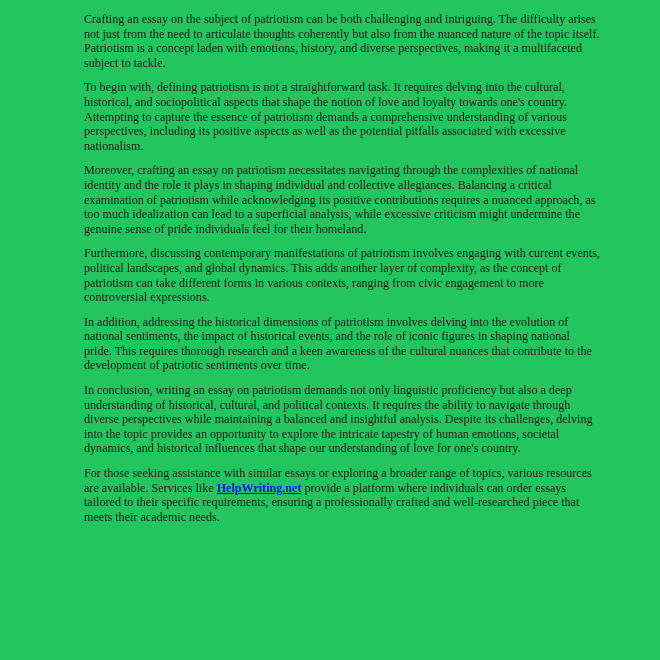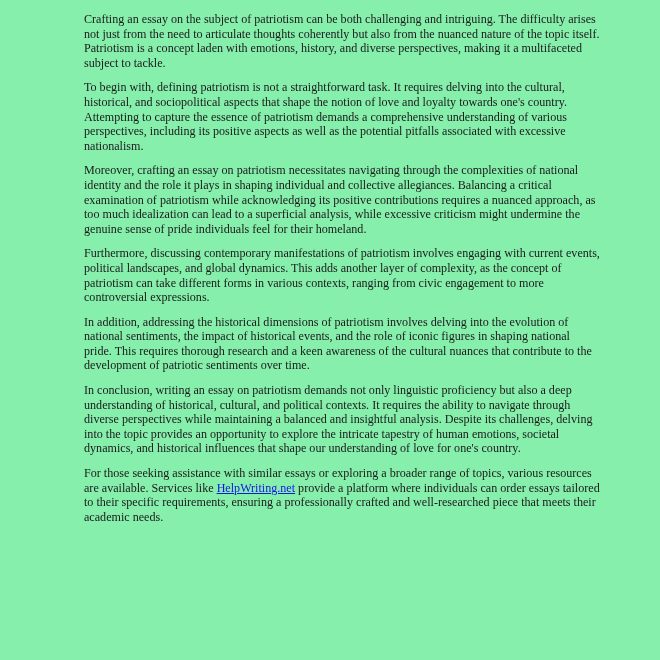--- a/index.html
+++ b/index.html
@@ -11,41 +11,41 @@
   body {
     width: 660px;
     height: 660px;
     overflow: hidden;
     font-family: "Liberation Serif", "DejaVu Serif", serif;
     color: #1a1a1a;
   }
   .page {
     width: 660px;
     height: 660px;
-    background: #86efac;
+    background: #22c55e;
     box-sizing: border-box;
     padding: 12px 60px 0 84px;
   }
   .doc-body {
     width: 516px;
   }
   p.para {
     margin: 0 0 10px 0;
     font-size: 12.1px;
     line-height: 14.6px;
     text-align: left;
     color: #1a1a1a;
     -webkit-font-smoothing: antialiased;
   }
   p.para:last-child {
     margin-bottom: 0;
   }
   a.inline-link {
     color: #1414e6;
-    font-weight: normal;
+    font-weight: bold;
     text-decoration: underline;
   }
 </style>
 </head>
 <body>
 
 <div class="page">
   <div class="doc-body">
 
     <p class="para">Crafting an essay on the subject of patriotism can be both challenging and intriguing. The difficulty arises not just from the need to articulate thoughts coherently but also from the nuanced nature of the topic itself. Patriotism is a concept laden with emotions, history, and diverse perspectives, making it a multifaceted subject to tackle.</p>

